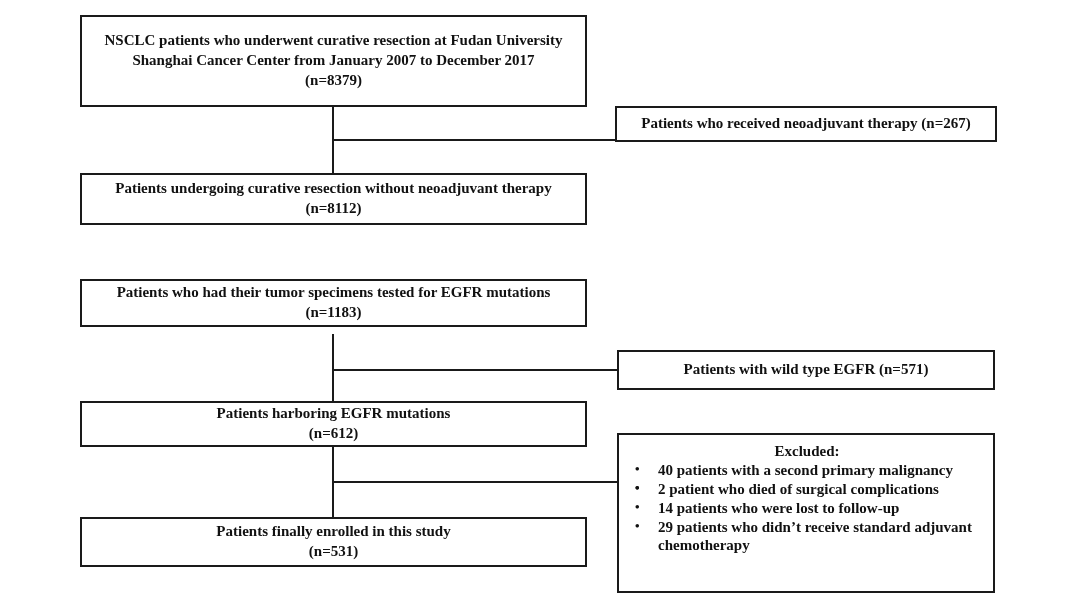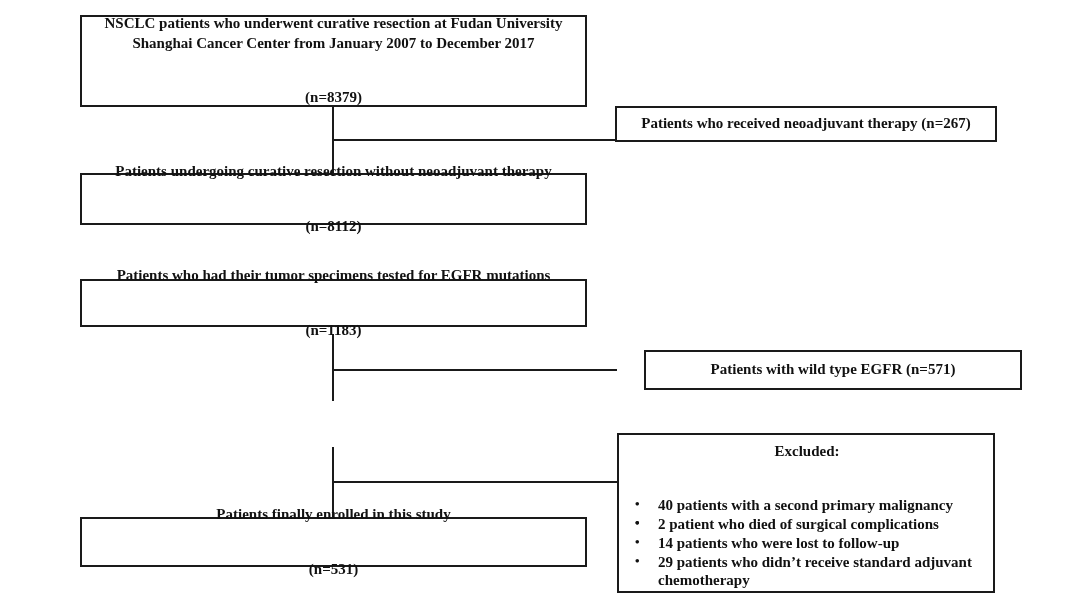--- a/index.html
+++ b/index.html
@@ -21,30 +21,29 @@
     background: #ffffff;
     display: flex;
     flex-direction: column;
     align-items: center;
     justify-content: center;
     text-align: center;
     font-weight: bold;
     font-size: 15px;
     line-height: 1.32;
     padding: 2px 5px;
-    gap: 35px;
   }
   .main-box { left: 80px; width: 507px; }
   .box1 { top: 15px;  height: 92px; }
   .box2 { top: 173px; height: 52px; }
   .box3 { top: 279px; height: 48px; }
   .box4 { top: 401px; height: 46px; }
   .box5 { top: 517px; height: 50px; }
   .side1 { left: 615px; width: 382px; top: 106px; height: 36px; }
-  .side2 { left: 617px; width: 378px; top: 350px; height: 40px; margin-left: 27px; }
+  .side2 { left: 617px; width: 378px; top: 350px; height: 40px; }
   .excl  {
     left: 617px; width: 378px; top: 433px; height: 160px;
     align-items: center;
     justify-content: flex-start;
     text-align: left;
     padding: 7px 6px 4px 8px;
     line-height: 1.26;
   }
   .excl-title { margin-bottom: 0; }
   .excl-list { list-style: none; width: 100%; }
@@ -88,20 +87,24 @@
   <div class="fbox main-box box2">
     <div>Patients undergoing curative resection without neoadjuvant therapy</div>
     <div>(n=8112)</div>
   </div>
 
   <div class="fbox main-box box3">
     <div>Patients who had their tumor specimens tested for EGFR mutations</div>
     <div>(n=1183)</div>
   </div>
 
+  <div class="fbox main-box box4">
+    <div>Patients harboring EGFR mutations</div>
+    <div>(n=612)</div>
+  </div>
 
   <div class="fbox main-box box5">
     <div>Patients finally enrolled in this study</div>
     <div>(n=531)</div>
   </div>
 
   <div class="fbox side1">
     <div>Patients who received neoadjuvant therapy (n=267)</div>
   </div>
 

